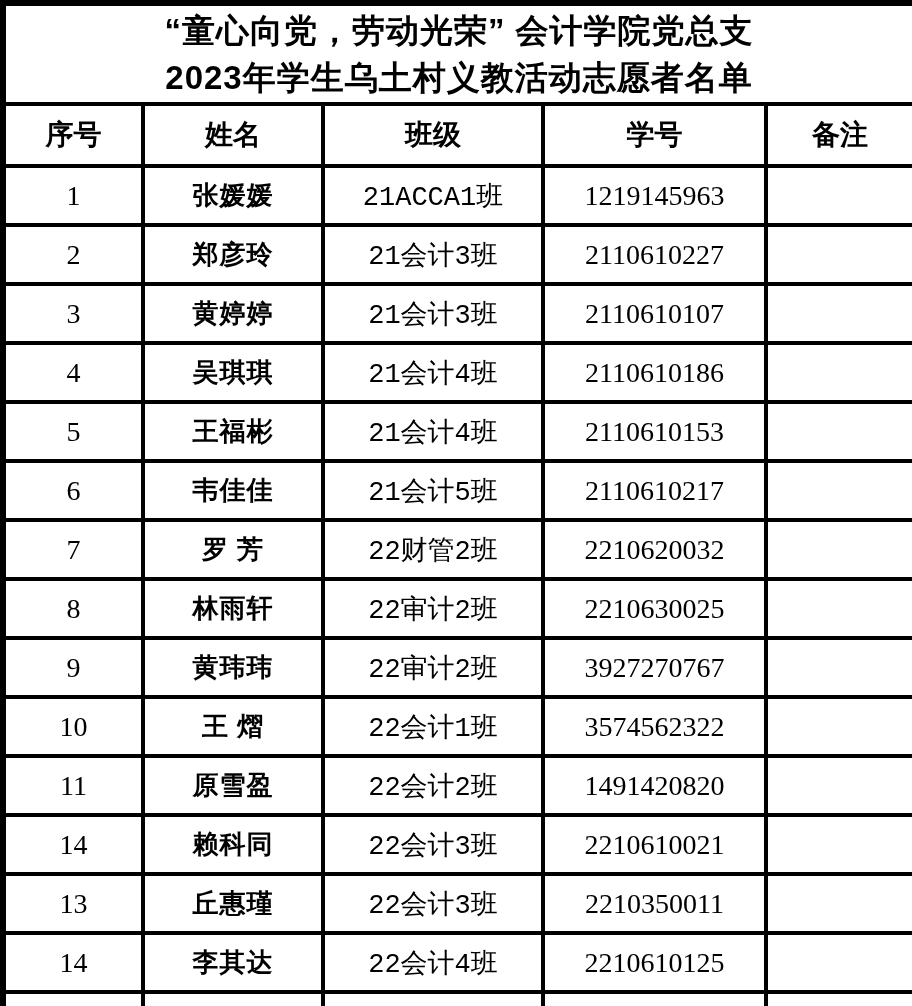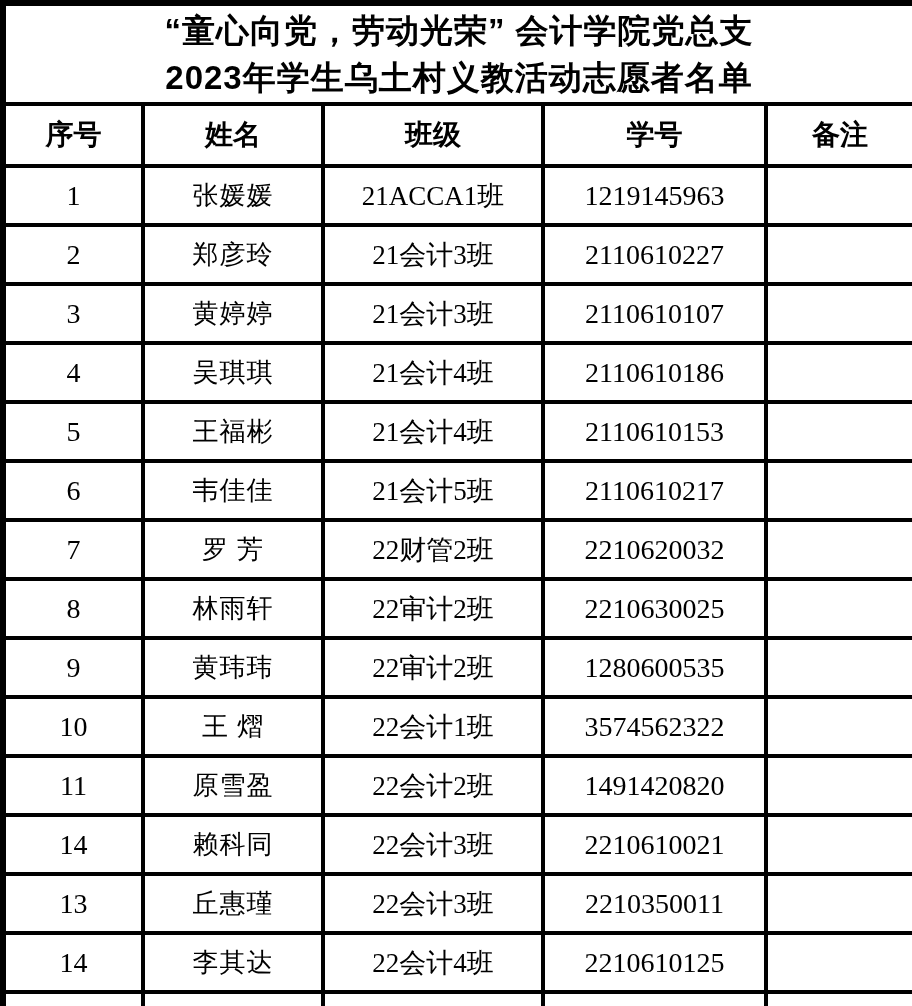--- a/index.html
+++ b/index.html
@@ -48,24 +48,24 @@
   }
   td.cell-no {
     font-family: "Liberation Serif", "DejaVu Serif", serif;
     font-size: 28px;
     font-weight: normal;
   }
   td.cell-name {
     font-family: "Liberation Sans", "DejaVu Sans", sans-serif;
     font-size: 26px;
     letter-spacing: 1px;
-    font-weight: normal;
+    font-weight: bold;
   }
   td.cell-class {
-    font-family: Liberation Serif, serif;
+    font-family: Liberation Mono, monospace;
     font-size: 27px;
     font-weight: normal;
   }
   td.cell-id {
     font-family: "Liberation Serif", "DejaVu Serif", serif;
     font-size: 28px;
     font-weight: normal;
   }
   td.cell-remark {
     font-family: "Liberation Sans", "DejaVu Sans", sans-serif;
@@ -156,21 +156,21 @@
           <td class="cell-no">8</td>
           <td class="cell-name">林雨轩</td>
           <td class="cell-class">22审计2班</td>
           <td class="cell-id">2210630025</td>
           <td class="cell-remark"></td>
         </tr>
         <tr class="data-row">
           <td class="cell-no">9</td>
           <td class="cell-name">黄玮玮</td>
           <td class="cell-class">22审计2班</td>
-          <td class="cell-id">1280600535</td>
+          <td class="cell-id">3927270767</td>
           <td class="cell-remark"></td>
         </tr>
         <tr class="data-row">
           <td class="cell-no">10</td>
           <td class="cell-name">王 熠</td>
           <td class="cell-class">22会计1班</td>
           <td class="cell-id">3574562322</td>
           <td class="cell-remark"></td>
         </tr>
         <tr class="data-row">

